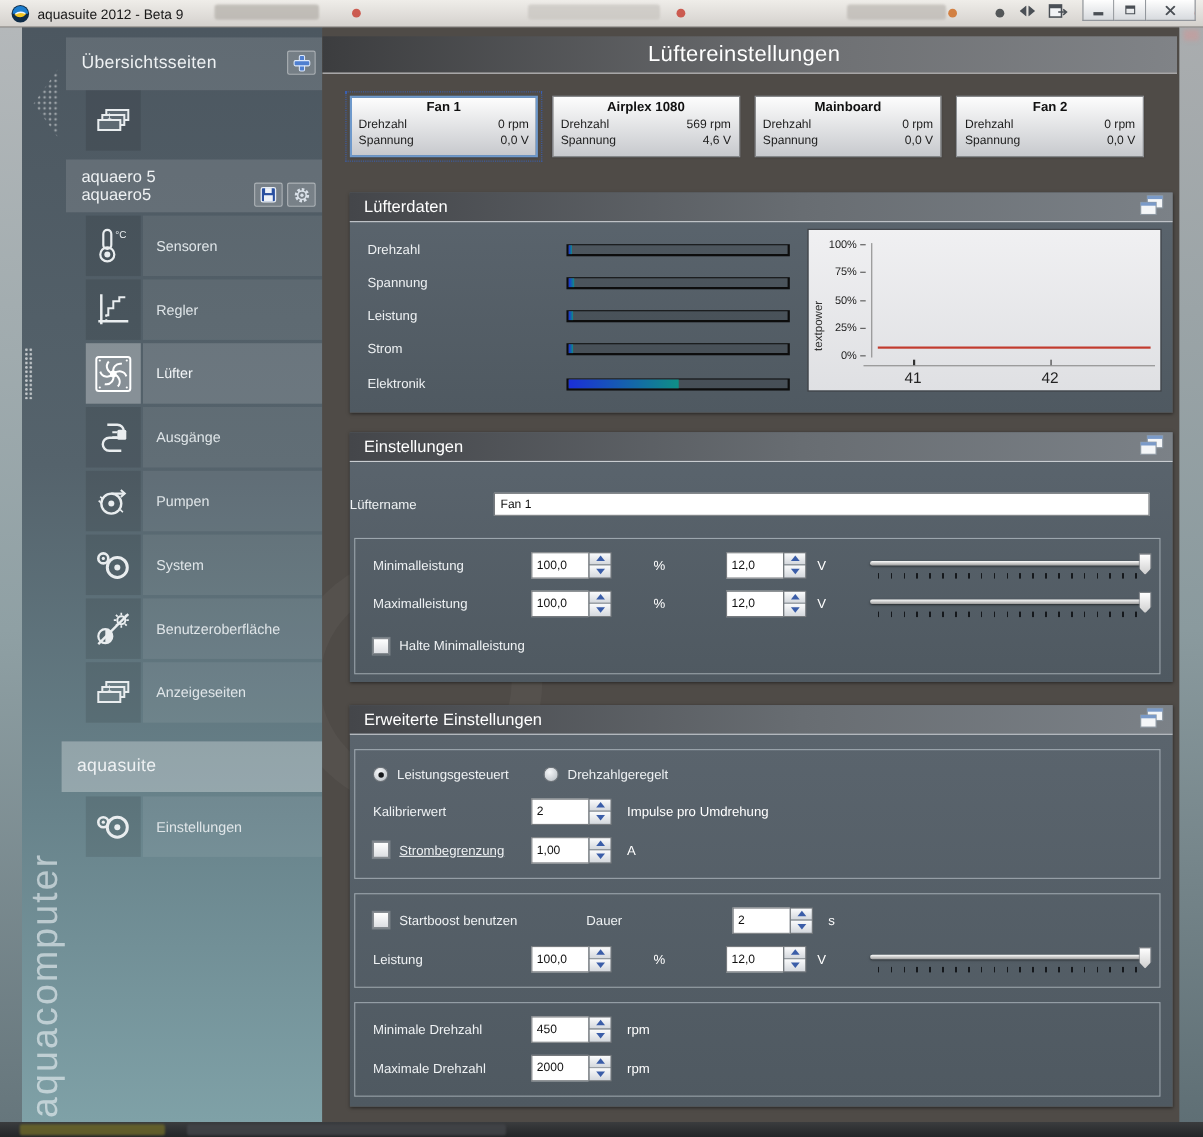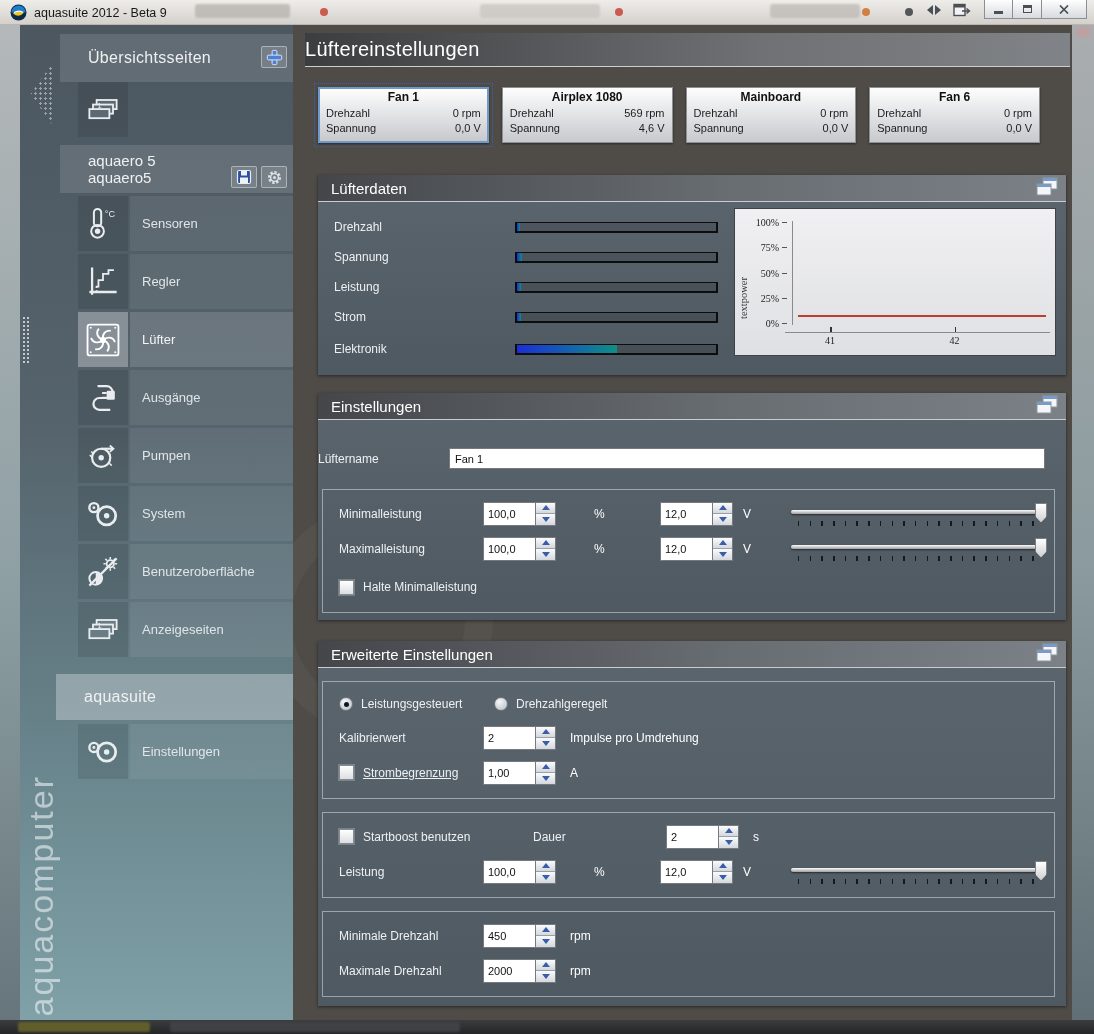--- a/index.html
+++ b/index.html
@@ -35,21 +35,21 @@
   .bb-blob { position:absolute; top:2px; height:10px; border-radius:2px; opacity:.8; filter:blur(1px); }
   
   .sidebar { position:absolute; left:20px; top:25px; width:273px; bottom:14px;
     background:linear-gradient(180deg,#4c5760 0%,#55636c 40%,#68838b 72%,#7fa1a7 100%);
     overflow:hidden; }
   .side-arrow { position:absolute; left:8px; top:36px; width:26px; height:66px; opacity:.55;
     background-image:radial-gradient(rgba(255,255,255,.8) 1.1px, transparent 1.4px);
     background-size:5px 5px;
     clip-path:polygon(100% 0, 10% 50%, 100% 100%); }
   .grp-hdr { margin-left:40px; background:rgba(255,255,255,.12); color:#eef1f3;
-    display:flex; align-items:center; padding:0 8px 0 28px; position:relative; }
+    display:flex; align-items:center; padding:0 8px 0 14px; position:relative; }
   .grp-hdr .ttl { font-size:16px; font-weight:400; letter-spacing:.3px; }
   .hdr1 { margin-top:9px; height:48px; }
   .hdr2 { margin-top:8px; height:48px; margin-bottom:3px; }
   .hdr3 { margin-top:17px; height:46px; background:rgba(255,255,255,.30); margin-bottom:4px;margin-left:36px; }
   .hdr2 .two-line { font-size:15px; line-height:17px; }
   .hdr-btns { position:absolute; right:6px; bottom:5px; display:flex; gap:4px; }
   .side-btn { width:26px; height:22px; border:1px solid rgba(255,255,255,.4);
     background:rgba(255,255,255,.13); border-radius:2px; display:flex; align-items:center; justify-content:center; cursor:pointer; }
   .hdr1 .side-btn { position:absolute; right:6px; top:12px; }
   .item { margin-left:58px; height:55px; margin-bottom:3px; display:flex; gap:2px; position:relative; cursor:pointer; }
@@ -64,23 +64,23 @@
   .lcell .side-btn { position:absolute; right:6px; top:50%; transform:translateY(-50%); }
   .icell svg { width:40px; height:40px; }
   .brand { position:absolute; left:2px; bottom:4px; writing-mode:vertical-rl; transform:rotate(180deg);
     font-size:34px; color:rgba(238,244,246,.6); letter-spacing:2px; font-weight:400; }
   
   .main { position:absolute; left:293px; top:25px; right:22px; bottom:14px; background:#4f4b47; overflow:hidden; }
   .watermark { position:absolute; left:-30px; top:480px; width:230px; height:230px; border-radius:50%;
     border:28px solid rgba(255,255,255,.035); }
   .dots-tex { background-image:radial-gradient(rgba(235,235,235,.30) 1px, transparent 1.25px);
     background-size:4px 4px; }
-  .page-hdr { margin:8px 2px 0 12px; height:34px;
+  .page-hdr { margin:8px 2px 0 0; height:34px;
     background:linear-gradient(90deg,#3c3d3f 0%,#6f7174 60%,#808387 100%);
-    border-bottom:1px solid #cdced0; display:flex; align-items:center; justify-content:flex-start;
+    border-bottom:1px solid #cdced0; display:flex; align-items:center; justify-content:center;
     padding-right:10px; color:#fff; font-size:20px; font-weight:400; letter-spacing:.3px; }
   
   .cards { margin:20px 32px 0 25px; display:flex; gap:13px; }
   .card { flex:1; height:56px; border:1px solid #8d9094;
     background:linear-gradient(#fdfdfd,#c7c9cd); box-shadow:0 1px 2px rgba(0,0,0,.45); padding:2px 7px 0 7px; cursor:pointer; }
   .card.selected { border:2px solid #6e99cb; outline:1px dotted #3a5fb0; outline-offset:3px; padding:1px 6px 0 6px; }
   .card .cname { text-align:center; font-size:12px; font-weight:bold; color:#101010; margin-bottom:2px; }
   .crow { display:flex; justify-content:space-between; font-size:11px; color:#1c1c1c; line-height:15px; }
   
   .section { margin:0 6px 0 25px; background:linear-gradient(180deg,#5b656e,#4f5961);
@@ -92,32 +92,32 @@
   .sec1 { margin-top:32px; height:200px; }
   .sec2 { margin-top:18px; height:227px; }
   .sec3 { margin-top:21px; height:365px; }
   
   .ld-body { position:relative; height:172px; padding-top:10px; }
   .g-row { display:flex; align-items:center; height:30px; padding-left:16px; }
   .g-label { width:181px; font-size:12px; color:#edf0f2; }
   .gauge { width:203px; height:11px; border:2px solid #0d0d0d; border-top-width:1px; position:relative; background:rgba(0,0,0,.12); }
   .gauge-fill { position:absolute; left:0; top:0; bottom:0; background:linear-gradient(90deg,#1b2fd8,#0f8f86); }
   .chart { position:absolute; right:10px; top:6px; width:322px; height:148px;
-    background:linear-gradient(#f0f0f2,#dfe0e3); border:1px solid #3f4246;font-family:Liberation Serif, serif; }
+    background:linear-gradient(#f0f0f2,#dfe0e3); border:1px solid #3f4246; }
   .ylab { position:absolute; left:3px; top:28px; bottom:36px; display:flex; align-items:center;
     writing-mode:vertical-rl; transform:rotate(180deg); font-size:10.5px; color:#333; }
   .yticks { position:absolute; left:0; top:8px; width:52px; height:112px;
     display:flex; flex-direction:column; justify-content:space-between; align-items:flex-end; }
   .ytick { font-size:10px; color:#222; display:flex; align-items:center; }
   .ytick::after { content:""; width:5px; height:1px; background:#555; margin-left:3px; }
   .plot { position:absolute; left:57px; top:12px; right:7px; bottom:30px; border-left:1px solid #8a8a8a; }
   .redline { position:absolute; left:5px; right:2px; bottom:7.5%; height:2px; background:#c23b2e; }
   .xaxis { position:absolute; left:50px; right:5px; bottom:22px; height:1px; background:#8a8a8a; }
   .xtick-mark { position:absolute; top:-5px; width:1.5px; height:5px; background:#333; }
-  .xtick-lab { position:absolute; top:3px; transform:translateX(-50%); font-size:10px; color:#222; }
+  .xtick-lab { position:absolute; top:3px; transform:translateX(-50%); font-size:14px; color:#222; }
   
   .fm-row { display:flex; align-items:center; height:35px; padding-left:0; }
   .fm-label { width:144px; font-size:12px; color:#eef1f3; }
   .txt-input { height:21px; border:1px solid #767a7e; background:#fff; font-size:11px;
     padding:0 5px; font-family:"Liberation Sans",sans-serif; color:#111; }
   .name-row { margin-top:21px; }
   .name-input { flex:1; margin-right:21px; }
   .groupbox { margin:13px 11px 0 4px; border:1px solid rgba(215,224,229,.55); padding:6px 0 8px 12px; }
   .spin { display:flex; width:73px; }
   .spin-input { width:52px; height:24px; border:1px solid #767a7e; border-right:none; background:#fff;
@@ -444,21 +444,21 @@
       <div class="crow">
           <span>Drehzahl</span>
           <span>0 rpm</span>
         </div>
       <div class="crow">
           <span>Spannung</span>
           <span>0,0 V</span>
         </div>
     </div>
     <div class="card">
-      <div class="cname">Fan 6</div>
+      <div class="cname">Fan 2</div>
       <div class="crow">
           <span>Drehzahl</span>
           <span>0 rpm</span>
         </div>
       <div class="crow">
           <span>Spannung</span>
           <span>0,0 V</span>
         </div>
     </div>
   </div>

